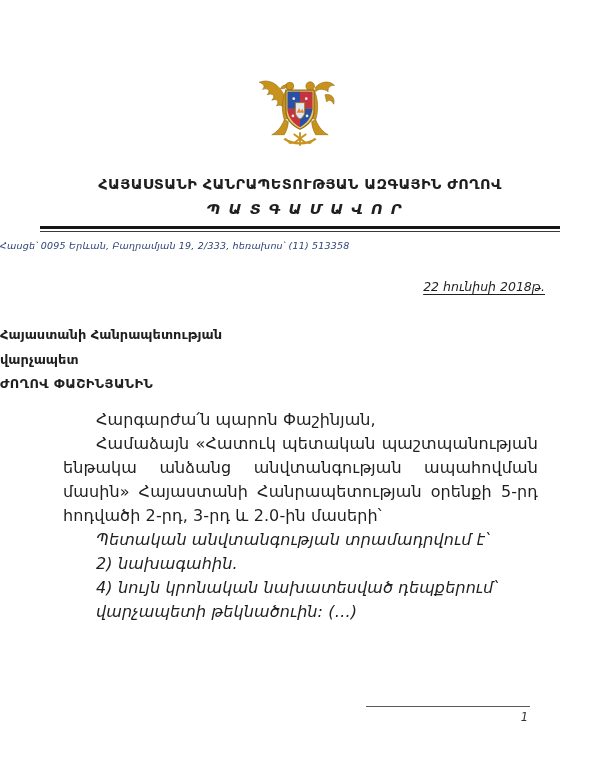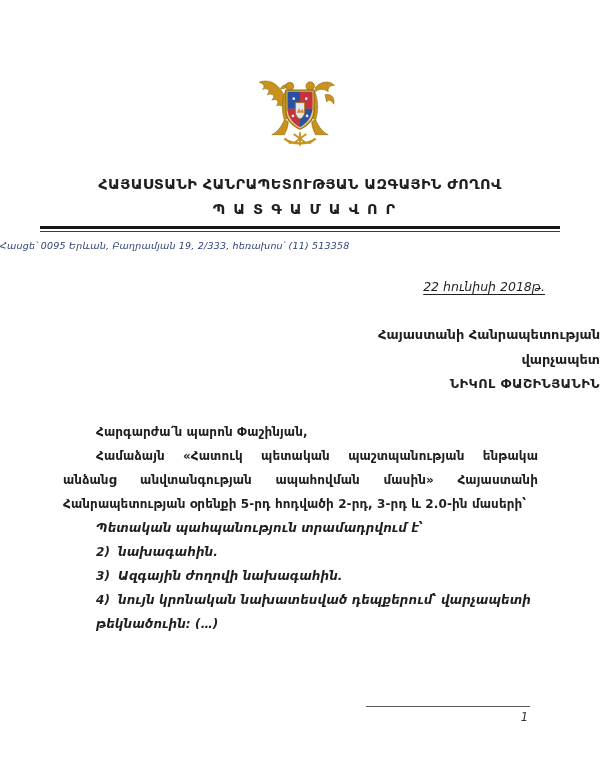--- a/index.html
+++ b/index.html
@@ -17,51 +17,50 @@
     width:94px;height:100px;
   }
   
   .org-title{
     position:absolute;top:176px;left:0;right:0;
     text-align:center;font-size:14.5px;font-weight:bold;
     letter-spacing:0.4px;
   }
   .role-title{
     position:absolute;top:201px;left:0;right:0;
-    text-align:center;font-size:14.5px;font-weight:bold;
+    text-align:center;font-size:14.5px;font-weight:bold;font-style:italic;
     letter-spacing:8px;padding-left:16px;
   }
   .rule-double{
     position:absolute;top:226px;left:40px;right:40px;
     height:2px;
     border-top:3px solid #161616;
     border-bottom:1px solid #3a3a3a;
   }
   .address-line{
     position:absolute;top:240px;left:0;right:0;
     text-align:left;font-size:9.5px;font-style:italic;
     color:#2a3f74;letter-spacing:0.2px;
   }
   .date-line{
     position:absolute;top:279px;right:55px;
     font-size:12.5px;font-style:italic;
     text-decoration:underline;text-underline-offset:3px;
   }
   .addressee{
     position:absolute;top:323px;left:0;right:0;
-    text-align:right;font-weight:bold;font-size:13px;
+    text-align:left;font-weight:bold;font-size:13px;
     line-height:24.5px;
   }
   .addressee .caps{letter-spacing:0.4px;}
   
   .body-block{
-    position:absolute;top:420px;left:63px;width:475px;
-    font-size:12px;line-height:24px;letter-spacing:0.1px;
+    position:absolute;top:408px;left:63px;width:475px;
+    font-size:16px;line-height:24px;letter-spacing:0.1px;
     text-align:left;
-    font-weight:bold;
   }
   .para{margin:0;text-indent:33px;}
   .just{text-align:justify;}
   .just-all{text-align:justify;text-align-last:justify;}
   .italic{font-style:italic;}
   .list-item{margin:0;padding-left:33px;font-style:italic;}
   .list-item .num{display:inline-block;min-width:22px;}
   
   .footer-line{
     position:absolute;top:706px;right:70px;width:164px;
@@ -123,30 +122,29 @@
   <div class="org-title">ՀԱՅԱՍՏԱՆԻ ՀԱՆՐԱՊԵՏՈՒԹՅԱՆ ԱԶԳԱՅԻՆ ԺՈՂՈՎ</div>
   <div class="role-title">ՊԱՏԳԱՄԱՎՈՐ</div>
   <div class="rule-double"></div>
   <div class="address-line">Հասցե՝ 0095 Երևան, Բաղրամյան 19, 2/333, հեռախոս՝ (11) 513358</div>
 
   <div class="date-line">22 հունիսի 2018թ.</div>
 
   <div class="addressee">
     <div>Հայաստանի Հանրապետության</div>
     <div>վարչապետ</div>
-    <div class="caps">ՆԻԿՈԼ ՓԱՇԻՆՅԱՆԻՆ</div>
+    <div class="caps">ԺՈՂՈՎ ՓԱՇԻՆՅԱՆԻՆ</div>
   </div>
 
   <div class="body-block">
     <p class="para">Հարգարժա՛ն պարոն Փաշինյան,</p>
     <p class="para just">Համաձայն «Հատուկ պետական պաշտպանության ենթակա անձանց անվտանգության ապահովման մասին» Հայաստանի Հանրապետության օրենքի 5-րդ հոդվածի 2-րդ, 3-րդ և 2.0-ին մասերի՝</p>
-    <p class="para italic">Պետական պահպանություն տրամադրվում է՝</p>
+    <p class="para italic">Պետական անվտանգության տրամադրվում է՝</p>
 
     <p class="list-item"><span class="num">2)</span><span>նախագահին.</span></p>
-    <p class="list-item"><span class="num">3)</span><span>Ազգային ժողովի նախագահին.</span></p>
     <p class="list-item"><span class="num">4)</span><span>նույն կրոնական նախատեսված դեպքերում՝ վարչապետի թեկնածուին: (…)</span></p>
 
   </div>
 
   <div class="footer-line"></div>
   <div class="page-number">1</div>
 
 </div>
 
 </body></html>

